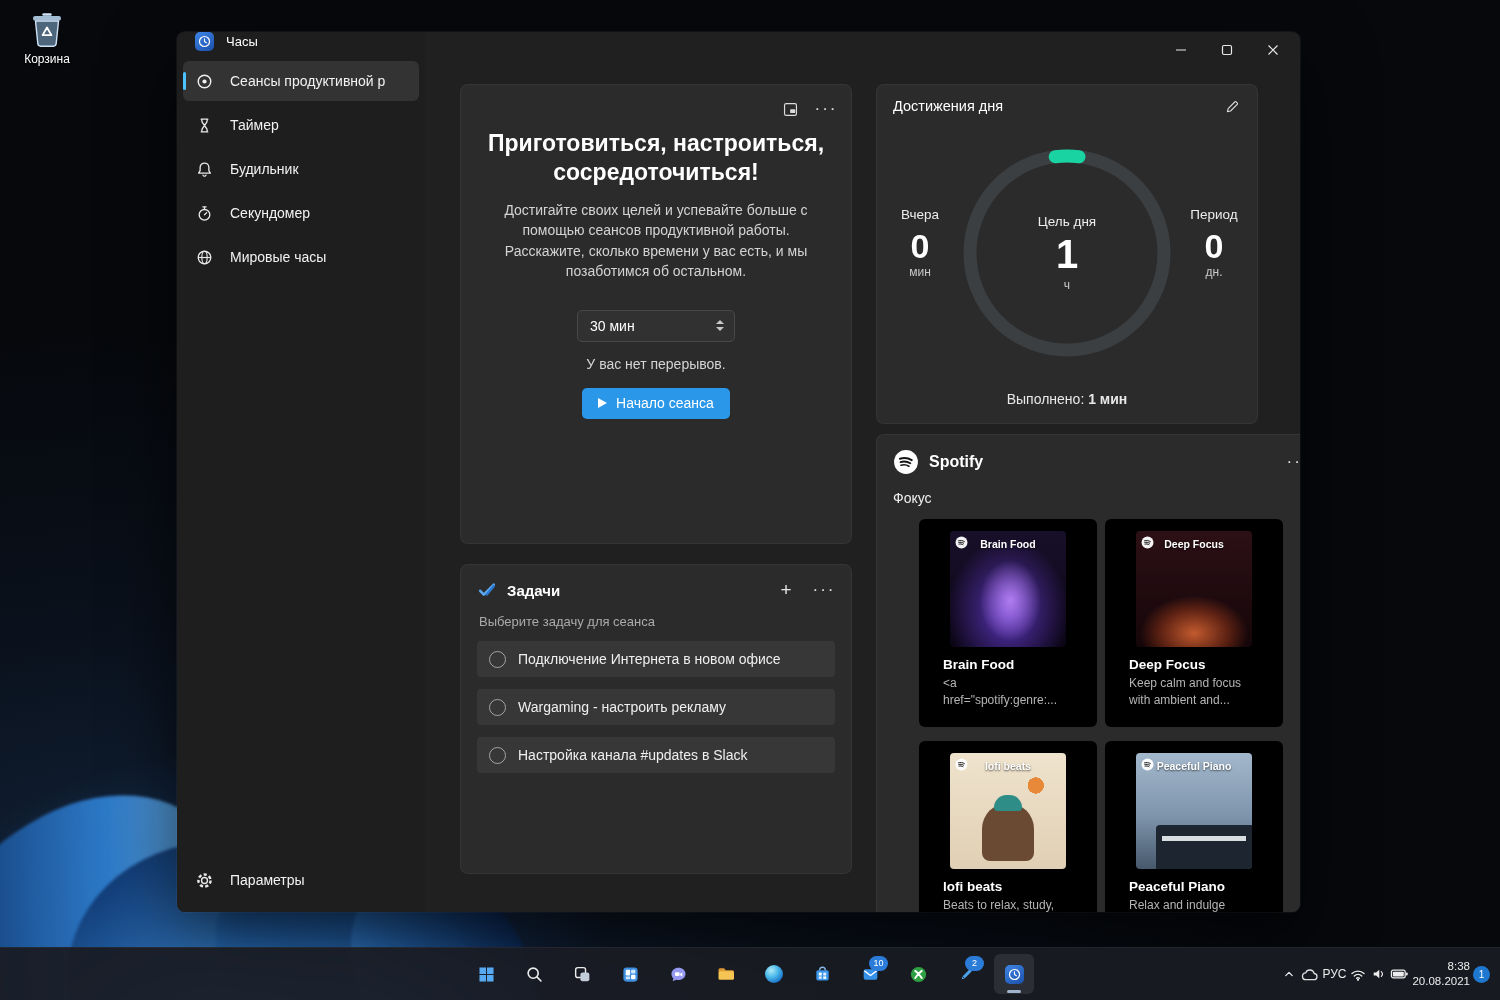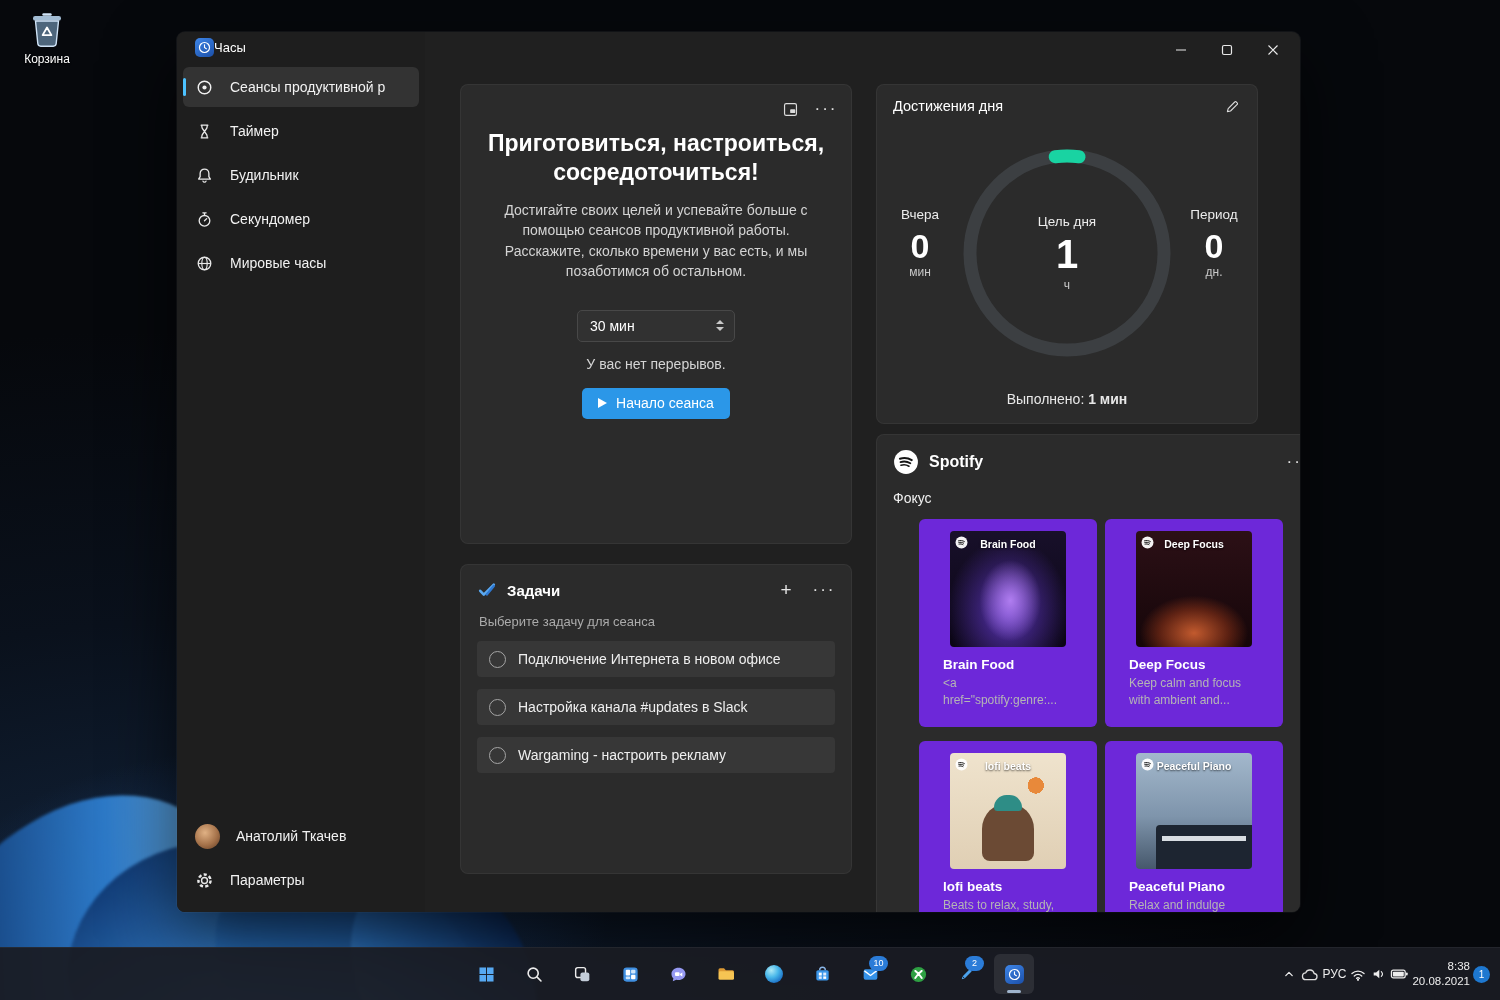--- a/index.html
+++ b/index.html
@@ -33,21 +33,21 @@
 
   
   .win{position:absolute;left:177px;top:32px;width:1123px;height:880px;background:#202020;
     border-radius:8px;overflow:hidden;
     box-shadow:0 28px 70px rgba(0,0,0,.65),0 0 0 1px rgba(255,255,255,.06)}
   .win-controls{position:absolute;top:0;right:4px;display:flex;z-index:5}
   .win-controls button{width:46px;height:36px;display:grid;place-items:center}
 
   
   .sidebar{position:absolute;left:0;top:0;bottom:0;width:248px;background:#1e1e1e}
-  .app-title-row{display:flex;align-items:center;padding:6px 0 10px 18px;font-size:13px}
+  .app-title-row{display:flex;align-items:center;gap:12px;padding:0 0 10px 18px;font-size:13px}
   .clockapp{width:19px;height:19px;border-radius:5px;background:linear-gradient(145deg,#3e86e8,#1b4fa8);
     display:grid;place-items:center;flex:none}
   .nav-item{position:relative;display:flex;align-items:center;gap:16px;height:40px;margin:0 6px 4px;
     padding:0 12px;border-radius:6px;font-size:14px;color:#f2f2f2;white-space:nowrap;overflow:hidden}
   .nav-item.selected{background:#333333}
   .nav-item.selected::before{content:"";position:absolute;left:0;top:50%;transform:translateY(-50%);
     width:3px;height:18px;border-radius:2px;background:var(--selection-blue,#4cc2ff)}
   .nav-icon{flex:none}
   .sidebar-bottom{position:absolute;left:0;right:0;bottom:8px}
   .avatar{width:25px;height:25px;border-radius:50%;flex:none;
@@ -102,21 +102,21 @@
   .task-row{display:flex;align-items:center;gap:12px;width:358px;height:36px;margin:12px auto 0;
     background:#373737;border-radius:4px;padding-left:12px;box-sizing:border-box;font-size:14px;color:#efefef}
   .task-row:first-of-type{margin-top:15px}
   .radio{width:17px;height:17px;border:1px solid #a5a5a5;border-radius:50%;flex:none;box-sizing:border-box}
 
   
   .sp-header{display:flex;align-items:center;gap:10px;padding:14px 14px 0 16px}
   .sp-brand{font-size:16px;font-weight:700}
   .sp-section{margin:15px 0 0 16px;font-size:14px;color:#f0f0f0}
   .sp-grid{display:grid;grid-template-columns:178px 178px;gap:14px 8px;padding:13px 9px 0;justify-content:center}
-  .tile{width:178px;height:208px;background:#6d28d9;border-radius:6px;overflow:hidden}
+  .tile{width:178px;height:208px;background:#000000;border-radius:6px;overflow:hidden}
   .cover{width:116px;height:116px;border-radius:4px;margin:12px auto 0;position:relative;overflow:hidden}
   .cover-label{position:absolute;top:7px;left:0;right:0;text-align:center;font-size:10.5px;font-weight:700;
     color:#fff;text-shadow:0 1px 2px rgba(0,0,0,.65);z-index:2}
   .spbadge{position:absolute;top:5px;left:5px;z-index:2;opacity:.95}
   .cover-0{background:radial-gradient(44px 58px at 52% 60%,#b07df0 0%,rgba(176,125,240,0) 70%),
            radial-gradient(78px 95px at 50% 70%,#5a34b8 0%,rgba(90,52,184,0) 78%),
            linear-gradient(#18102a,#0a0514)}
   .cover-1{background:radial-gradient(75px 52px at 50% 88%,#c25a2e 0%,rgba(150,55,25,.55) 45%,rgba(0,0,0,0) 72%),
            linear-gradient(#2c1016,#150609)}
   .cover-2{background:radial-gradient(13px 13px at 74% 28%,#e8893a 62%,rgba(232,137,58,0) 63%),
@@ -233,24 +233,20 @@
       <svg class="nav-icon" width="19" height="19" viewBox="0 0 20 20">
         <circle cx="10" cy="10" r="6.6" fill="none" stroke="#e8e8e8" stroke-width="1.4"></circle>
         <ellipse cx="10" cy="10" rx="2.8" ry="6.6" fill="none" stroke="#e8e8e8" stroke-width="1.2"></ellipse>
         <path d="M3.6 10h12.8" stroke="#e8e8e8" stroke-width="1.2"></path>
         </svg>
       <span>Мировые часы</span>
     </div>
 
     <div class="sidebar-bottom">
       <div class="nav-item">
-        <span class="avatar"></span>
-        <span>Анатолий Ткачев</span>
-      </div>
-      <div class="nav-item">
         <svg class="nav-icon" width="19" height="19" viewBox="0 0 20 20">
           <circle cx="10" cy="10" r="6.4" fill="none" stroke="#e8e8e8" stroke-width="2.6" stroke-dasharray="3.3 2.4"></circle>
           <circle cx="10" cy="10" r="3.1" fill="none" stroke="#e8e8e8" stroke-width="1.5"></circle>
           </svg>
         <span>Параметры</span>
       </div>
     </div>
   </div>
 
   <div class="card card-focus">
@@ -335,25 +331,25 @@
       </span>
     </div>
     <div class="tc-sub">Выберите задачу для сеанса</div>
 
     <div class="task-row">
       <span class="radio"></span>
       <span>Подключение Интернета в новом офисе</span>
     </div>
     <div class="task-row">
       <span class="radio"></span>
-      <span>Настройка канала #updates в Slack</span>
+      <span>Wargaming - настроить рекламу</span>
     </div>
     <div class="task-row">
       <span class="radio"></span>
-      <span>Wargaming - настроить рекламу</span>
+      <span>Настройка канала #updates в Slack</span>
     </div>
   </div>
 
   <div class="card card-spotify">
     <div class="sp-header">
       <svg width="26" height="26" viewBox="0 0 24 24">
         <circle cx="12" cy="12" r="11" fill="#ffffff"></circle>
         <path d="M6.4 8.9c3.6-1.1 7.8-.6 10.9 1.3" fill="none" stroke="#151515" stroke-width="1.9" stroke-linecap="round"></path>
         <path d="M6.9 12.1c3-.9 6.5-.5 9.1 1.1" fill="none" stroke="#151515" stroke-width="1.7" stroke-linecap="round"></path>
         <path d="M7.4 15c2.4-.7 5.2-.4 7.3.9" fill="none" stroke="#151515" stroke-width="1.5" stroke-linecap="round"></path>

